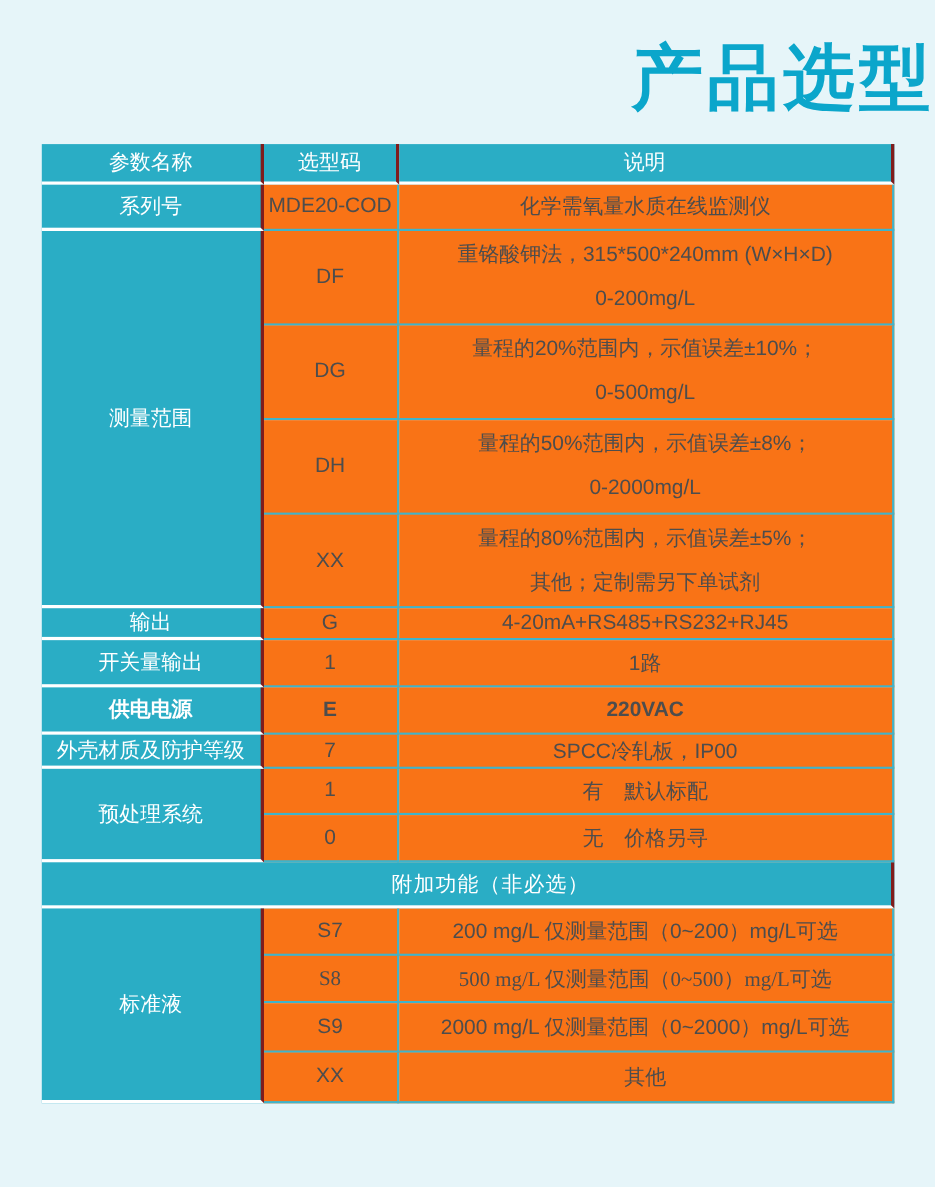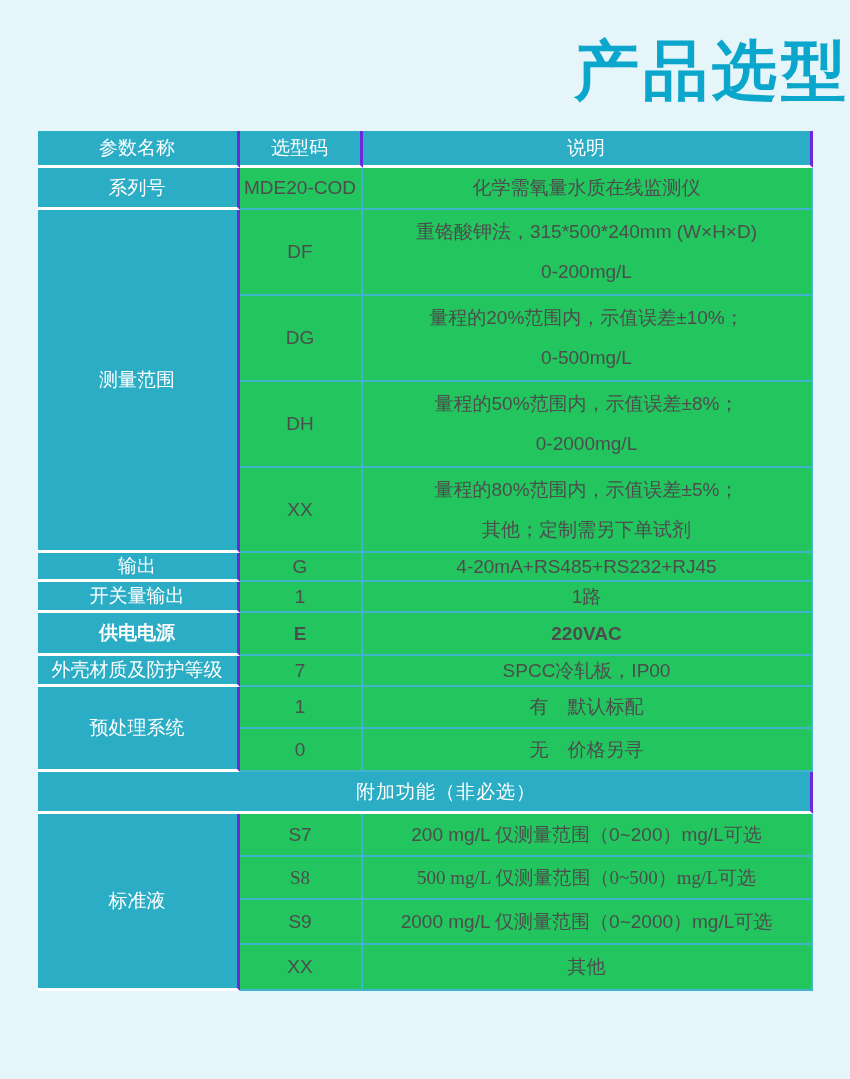--- a/index.html
+++ b/index.html
@@ -37,26 +37,26 @@
     box-sizing: border-box;
     text-align: center;
     vertical-align: middle;
     font-size: 19px;
     padding: 0;
     overflow: hidden;
   }
   td.teal {
     background: var(--teal);
     color: #ffffff;
-    border-right: 3px solid #6d28d9;
+    border-right: 3px solid #7f1d1d;
     border-bottom: 3px solid #ffffff;
   }
   td.section { letter-spacing: 1px; padding-left: 45px; }
   td.white {
-    background: #22c55e;
+    background: #f97316;
     color: var(--text);
     border-right: 2px solid var(--line);
     border-bottom: 2px solid var(--line);
   }
   td .line { line-height: 40px; }
 </style>
 </head>
 <body>
 
 <div class="page">
@@ -106,21 +106,21 @@
           <td class="white">
             <div class="line">量程的80%范围内，示值误差±5%；</div>
             <div class="line">其他；定制需另下单试剂</div>
           </td>
         </tr>
         <tr style="height: 28px;">
           <td class="teal" rowspan="1">输出</td>
           <td class="white">G</td>
           <td class="white">4-20mA+RS485+RS232+RJ45</td>
         </tr>
-        <tr style="height: 31px;">
+        <tr style="height: 43px;">
           <td class="teal" rowspan="1">开关量输出</td>
           <td class="white">1</td>
           <td class="white">1路</td>
         </tr>
         <tr style="height: 43px; font-weight: bold;">
           <td class="teal" rowspan="1">供电电源</td>
           <td class="white">E</td>
           <td class="white">220VAC</td>
         </tr>
         <tr style="height: 31px;">

